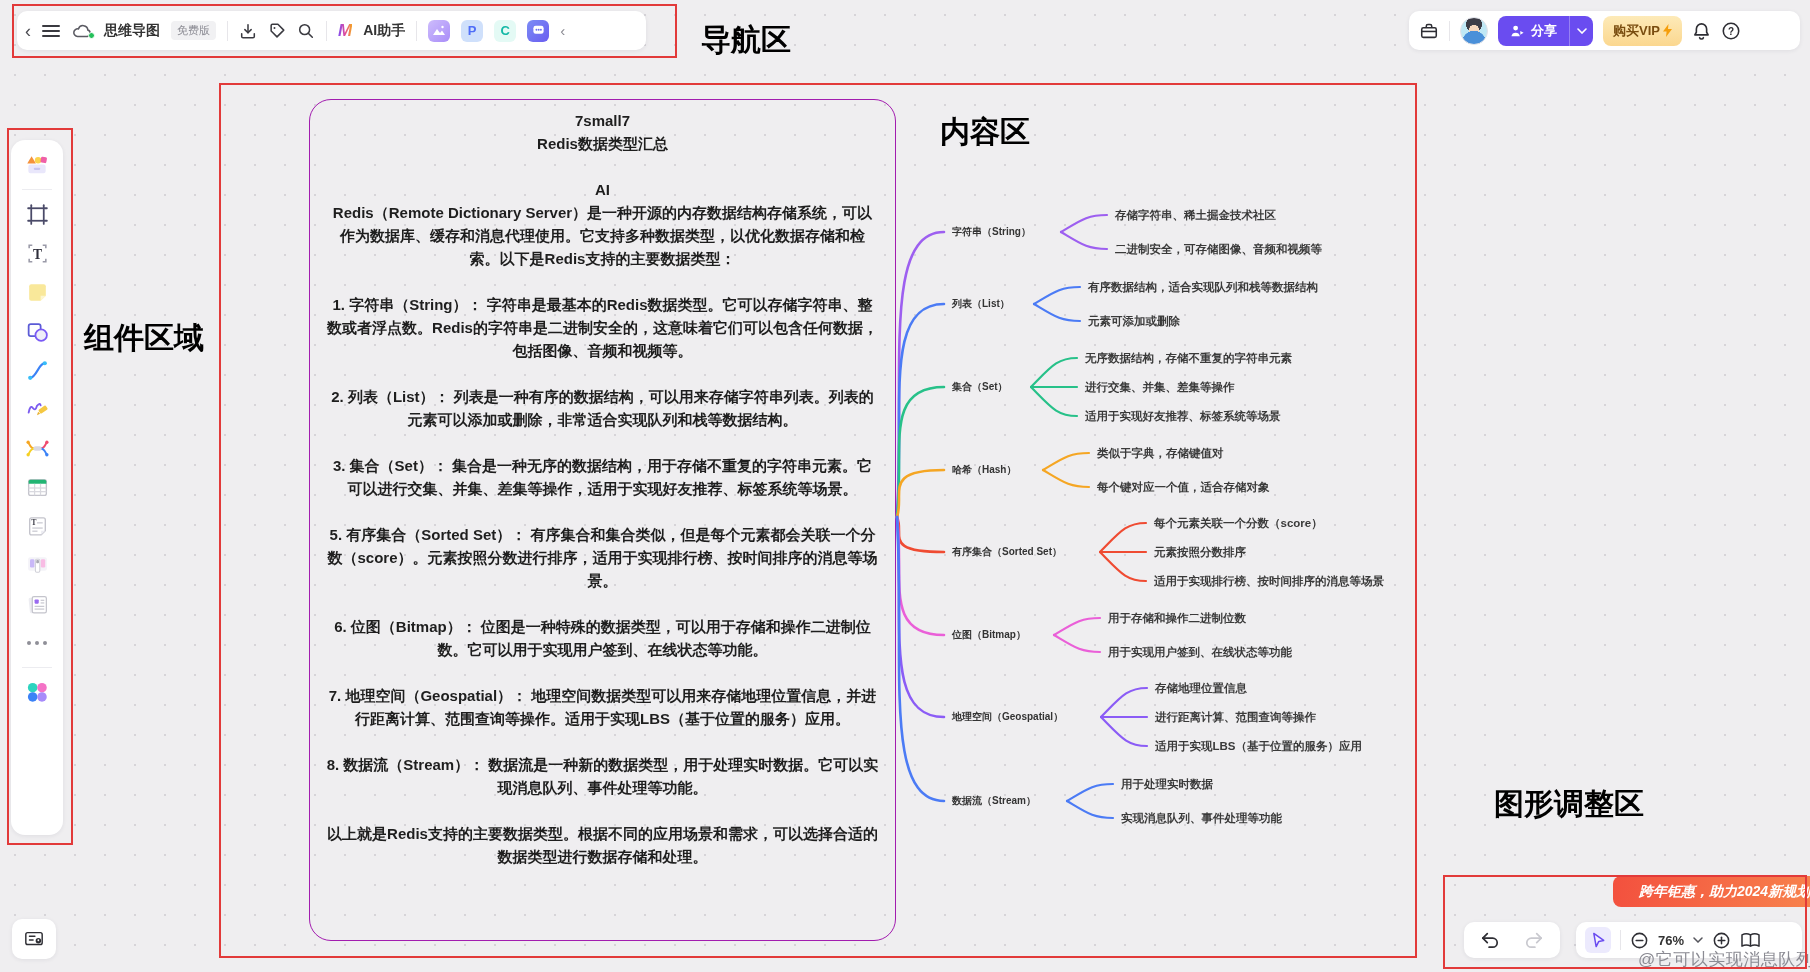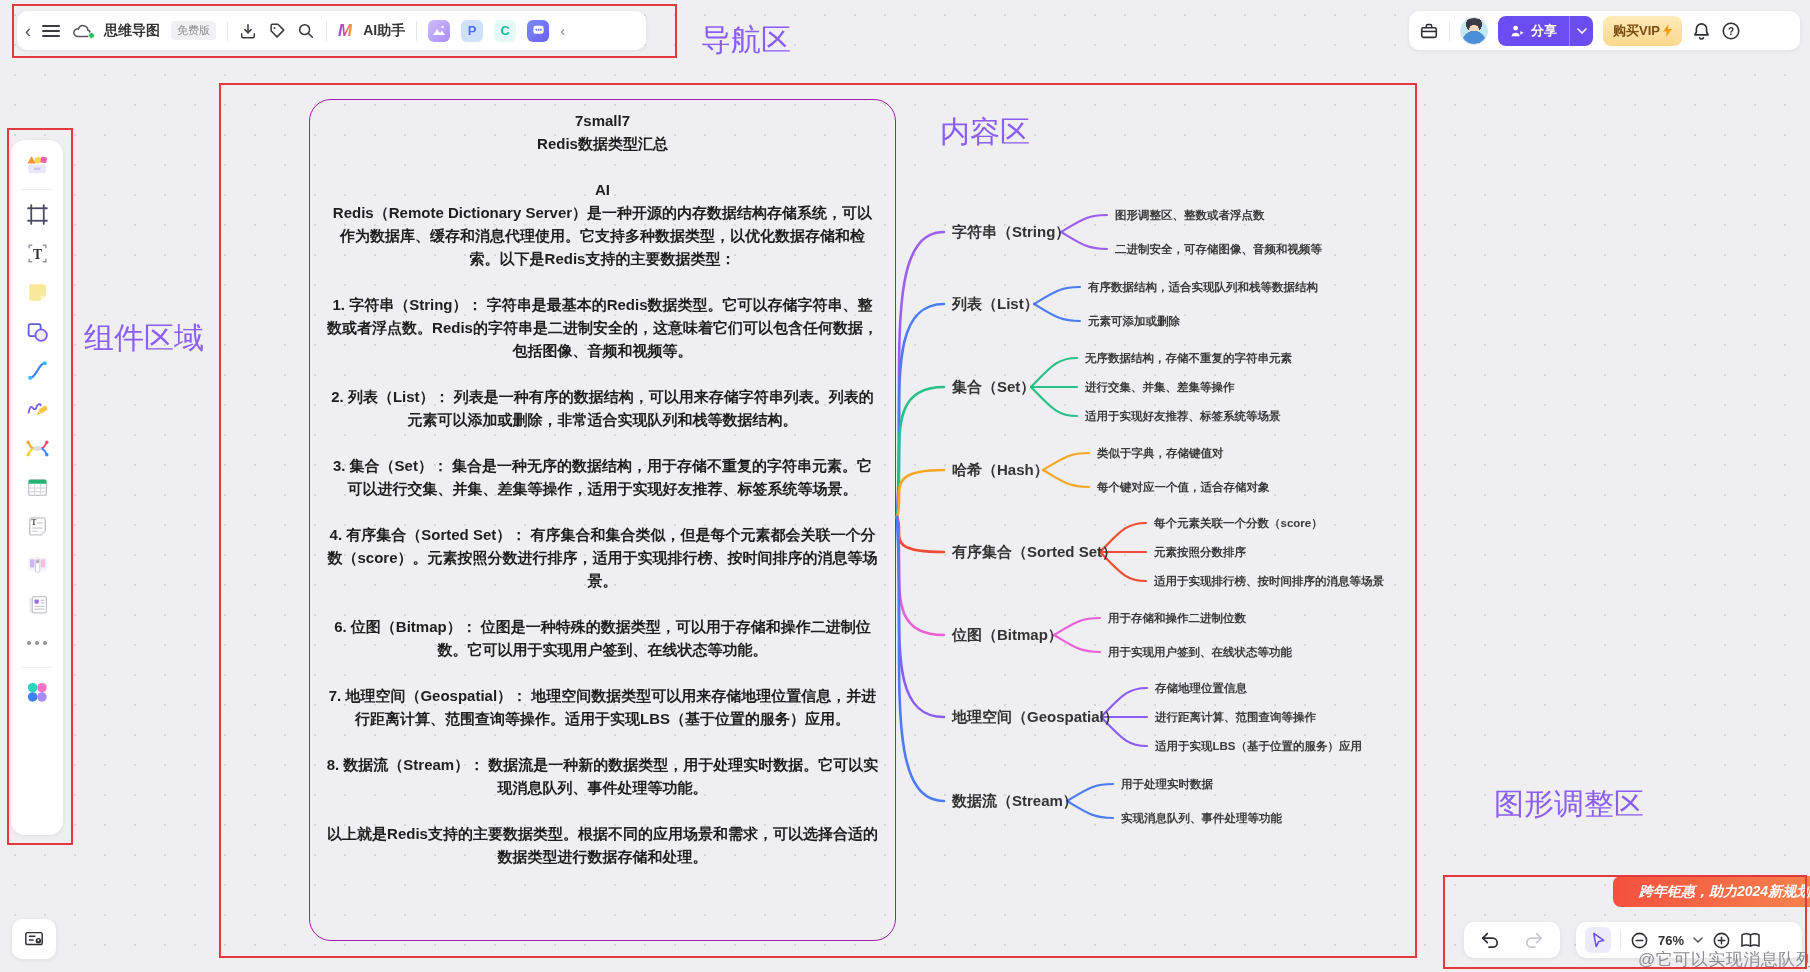--- a/index.html
+++ b/index.html
@@ -17,21 +17,21 @@
     background:#fff; border-radius:10px;
     box-shadow:0 1px 4px rgba(40,40,60,.08);
     display:flex; align-items:center;
   }
   .vdiv { width:1px; height:20px; background:#e7e6ea; flex:0 0 1px; }
   .icon-btn { display:flex; align-items:center; justify-content:center; cursor:pointer; }
   svg { display:block; }
 
   
   .redbox { border:2px solid #e23a3a; z-index:50; pointer-events:none; }
-  .redlabel { color:#8b5cf6; font-size:30px; font-weight:400; z-index:50; white-space:nowrap; }
+  .redlabel { color:#000000; font-size:30px; font-weight:700; z-index:50; white-space:nowrap; }
 
   
   #navbar { left:17px; top:11px; width:629px; height:39px; padding:0 8px; gap:11px; z-index:10; }
   #navbar .txt { font-size:14px; font-weight:600; color:#333; white-space:nowrap; }
   .badge { background:#f1f1f3; color:#8d8d95; font-size:11px; padding:2px 6px; border-radius:4px; white-space:nowrap; }
   .chev { font-size:18px; color:#4a4a50; line-height:1; }
   .cloud-wrap { position:relative; }
   .green-dot { position:absolute; right:-2px; bottom:1px; width:7px; height:7px; border-radius:50%; background:#25c05a; border:1.5px solid #fff; }
   .ai-logo { font-size:17px; font-weight:800; font-style:italic;
     background:linear-gradient(90deg,#7c4df5,#e0489c,#f5a623);
@@ -61,21 +61,21 @@
 
   
   #docbox { left:309px; top:99px; width:587px; height:842px;
     border:1px solid #a21caf; border-radius:22px; z-index:2; padding:9px 16px; }
   #docbox .doc { width:100%; text-align:center; font-size:15px; line-height:23px; font-weight:600; color:#1e1e1e; }
   #docbox p { margin:0 0 23px; }
   #docbox p.nogap { margin:0; }
 
   
   #mm-svg { left:0; top:0; z-index:2; pointer-events:none; }
-  .mm-label { position:absolute; transform:translateY(-50%); font-size:15px; font-weight:700; color:#333; white-space:nowrap; z-index:3; cursor:pointer; }
+  .mm-label { position:absolute; transform:translateY(-50%); font-size:10px; font-weight:700; color:#333; white-space:nowrap; z-index:3; cursor:pointer; }
   .mm-child { position:absolute; transform:translateY(-50%); font-size:11.5px; font-weight:600; color:#3a3a3a; white-space:nowrap; z-index:3; cursor:pointer; }
 
   
   #undo-bar { left:1464px; top:922px; width:96px; height:36px; justify-content:center; gap:24px; z-index:10; }
   #main-bar { left:1576px; top:922px; width:226px; height:36px; padding:0 9px; gap:9px; z-index:10; }
   .cursor-btn { width:26px; height:26px; background:#eceafd; border-radius:6px; }
   .zoom-txt { font-size:13px; font-weight:600; color:#333; }
   #banner { left:1613px; top:876px; height:31px; padding:0 26px; display:flex; align-items:center;
     background:linear-gradient(100deg,#f3503e,#f8884e); border-radius:8px; z-index:12; }
   #banner span { color:#fff; font-size:14px; font-weight:700; font-style:italic; white-space:nowrap; }
@@ -366,21 +366,21 @@
 
 <div class="abs" id="docbox">
   <div class="doc">
     <p class="nogap">7small7</p>
     <p>Redis数据类型汇总</p>
     <p class="nogap">AI</p>
     <p>Redis（Remote Dictionary Server）是一种开源的内存数据结构存储系统，可以作为数据库、缓存和消息代理使用。它支持多种数据类型，以优化数据存储和检索。以下是Redis支持的主要数据类型：</p>
     <p>1. 字符串（String）： 字符串是最基本的Redis数据类型。它可以存储字符串、整数或者浮点数。Redis的字符串是二进制安全的，这意味着它们可以包含任何数据，包括图像、音频和视频等。</p>
     <p>2. 列表（List）： 列表是一种有序的数据结构，可以用来存储字符串列表。列表的元素可以添加或删除，非常适合实现队列和栈等数据结构。</p>
     <p>3. 集合（Set）： 集合是一种无序的数据结构，用于存储不重复的字符串元素。它可以进行交集、并集、差集等操作，适用于实现好友推荐、标签系统等场景。</p>
-    <p>4. 有序集合（Sorted Set）： 有序集合和集合类似，但是每个元素都会关联一个分数（score）。元素按照分数进行排序，适用于实现排行榜、按时间排序的消息等场景。</p>
+    <p>5. 有序集合（Sorted Set）： 有序集合和集合类似，但是每个元素都会关联一个分数（score）。元素按照分数进行排序，适用于实现排行榜、按时间排序的消息等场景。</p>
     <p>6. 位图（Bitmap）： 位图是一种特殊的数据类型，可以用于存储和操作二进制位数。它可以用于实现用户签到、在线状态等功能。</p>
     <p>7. 地理空间（Geospatial）： 地理空间数据类型可以用来存储地理位置信息，并进行距离计算、范围查询等操作。适用于实现LBS（基于位置的服务）应用。</p>
     <p>8. 数据流（Stream）： 数据流是一种新的数据类型，用于处理实时数据。它可以实现消息队列、事件处理等功能。</p>
     <p class="nogap">以上就是Redis支持的主要数据类型。根据不同的应用场景和需求，可以选择合适的数据类型进行数据存储和处理。</p>
   </div>
 </div>
 
 <svg class="abs" id="mm-svg" width="1810" height="972">
     <path d="M 897,517 C 905,374.5 882,232 944,232" fill="none" stroke="#9d5ff0" stroke-width="2.6" stroke-linecap="round"></path>
     <path d="M 1061,232 C 1081,220.1 1087,215 1107,215" fill="none" stroke="#9d5ff0" stroke-width="2.2" stroke-linecap="round"></path>
@@ -405,21 +405,21 @@
     <path d="M 897,517 C 905,617 882,717 944,717" fill="none" stroke="#8b5cf6" stroke-width="2.6" stroke-linecap="round"></path>
     <path d="M 1101,717 C 1121,696.7 1127,688 1147,688" fill="none" stroke="#8b5cf6" stroke-width="2.2" stroke-linecap="round"></path>
     <path d="M 1101,717 C 1121,717 1127,717 1147,717" fill="none" stroke="#8b5cf6" stroke-width="2.2" stroke-linecap="round"></path>
     <path d="M 1101,717 C 1121,737.3 1127,746 1147,746" fill="none" stroke="#8b5cf6" stroke-width="2.2" stroke-linecap="round"></path>
     <path d="M 897,517 C 905,659 882,801 944,801" fill="none" stroke="#4b7bf5" stroke-width="2.6" stroke-linecap="round"></path>
     <path d="M 1067,801 C 1087,789.1 1093,784 1113,784" fill="none" stroke="#4b7bf5" stroke-width="2.2" stroke-linecap="round"></path>
     <path d="M 1067,801 C 1087,812.9 1093,818 1113,818" fill="none" stroke="#4b7bf5" stroke-width="2.2" stroke-linecap="round"></path>
   </svg>
 <div id="mm-labels">
     <div class="mm-label" style="left: 952px; top: 232px;">字符串（String）</div>
-    <div class="mm-child" style="left: 1115px; top: 215px;">图形调整区、整数或者浮点数</div>
+    <div class="mm-child" style="left: 1115px; top: 215px;">存储字符串、稀土掘金技术社区</div>
     <div class="mm-child" style="left: 1115px; top: 249px;">二进制安全，可存储图像、音频和视频等</div>
     <div class="mm-label" style="left: 952px; top: 304px;">列表（List）</div>
     <div class="mm-child" style="left: 1088px; top: 287px;">有序数据结构，适合实现队列和栈等数据结构</div>
     <div class="mm-child" style="left: 1088px; top: 321px;">元素可添加或删除</div>
     <div class="mm-label" style="left: 952px; top: 387px;">集合（Set）</div>
     <div class="mm-child" style="left: 1085px; top: 358px;">无序数据结构，存储不重复的字符串元素</div>
     <div class="mm-child" style="left: 1085px; top: 387px;">进行交集、并集、差集等操作</div>
     <div class="mm-child" style="left: 1085px; top: 416px;">适用于实现好友推荐、标签系统等场景</div>
     <div class="mm-label" style="left: 952px; top: 470px;">哈希（Hash）</div>
     <div class="mm-child" style="left: 1097px; top: 453px;">类似于字典，存储键值对</div>

